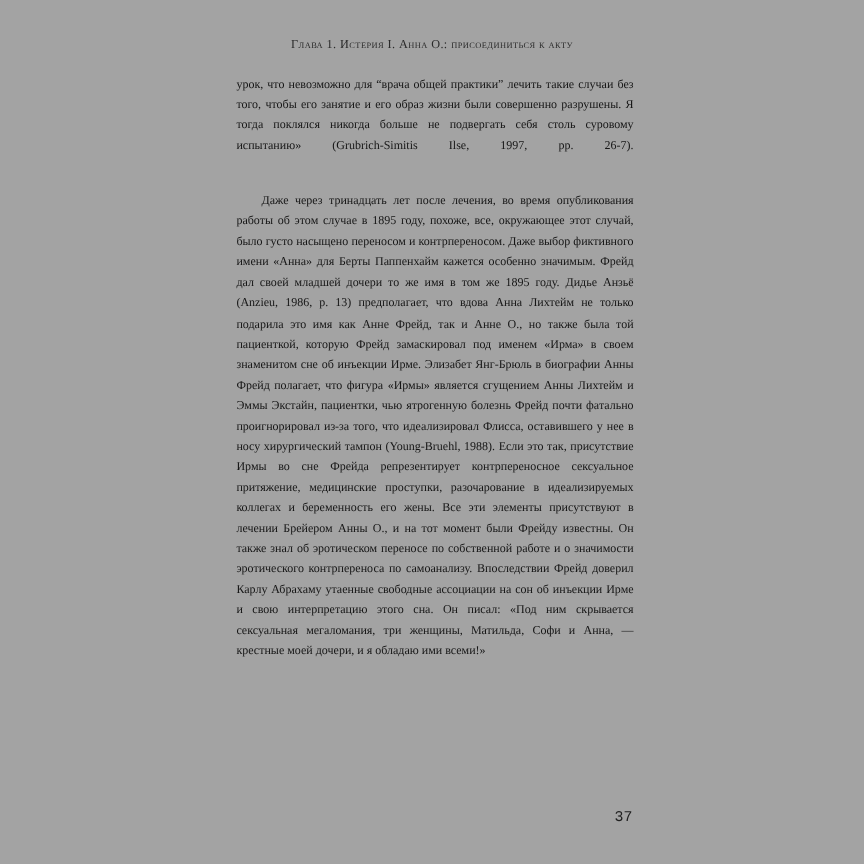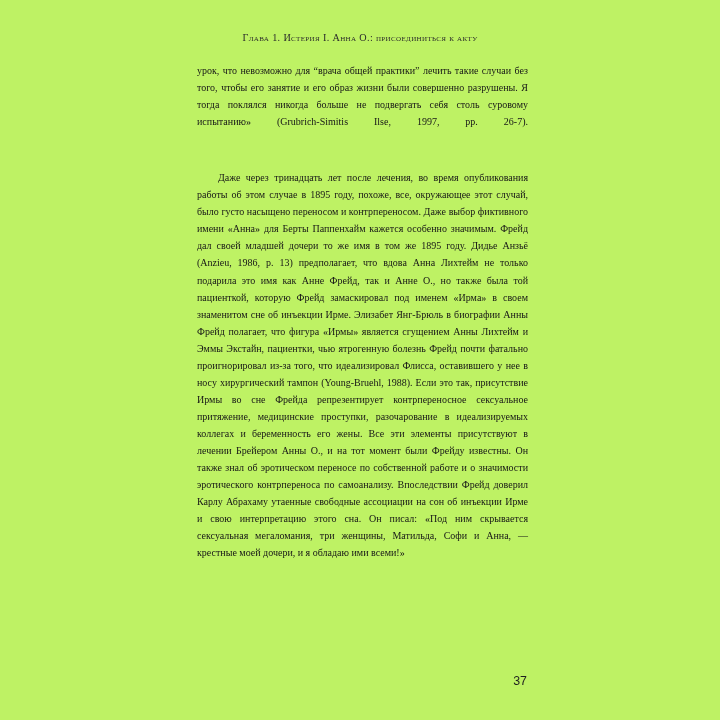--- a/index.html
+++ b/index.html
@@ -12,21 +12,21 @@
     background: #ffffff;
     font-family: "Liberation Serif", "DejaVu Serif", serif;
     color: #1a1a1a;
     overflow: hidden;
   }
 
   .page {
     position: relative;
     width: 720px;
     height: 720px;
-    background: #bef264;
+    background: #a3a3a3;
     box-sizing: border-box;
   }
 
   
   .running-head {
     position: absolute;
     top: 32px;
     left: 0;
     width: 720px;
     text-align: center;
@@ -56,41 +56,41 @@
     hyphens: none;
     font-family: "Liberation Serif", "DejaVu Serif", serif;
   }
 
   p.continuation {
     text-indent: 0;
   }
 
   p.indented {
     text-indent: 21px;
-    margin-top: 22px;
+    margin-top: 12px;
   }
 
   
   p.body-par::after {
     content: "";
     display: inline-block;
     width: 100%;
   }
   p.no-stretch::after {
     content: none;
   }
 
   
   .folio {
     position: absolute;
     right: 193px;
     bottom: 32px;
     font-size: 12.4px;
     color: #1f1f1f;
-    font-family: Liberation Sans, sans-serif;
+    font-family: Liberation Mono, monospace;
   }
 </style>
 </head>
 <body>
 
 <div class="page">
 
   <div class="running-head">Глава 1. Истерия I. Анна О.: присоединиться к акту</div>
 
   <div class="text-block">

